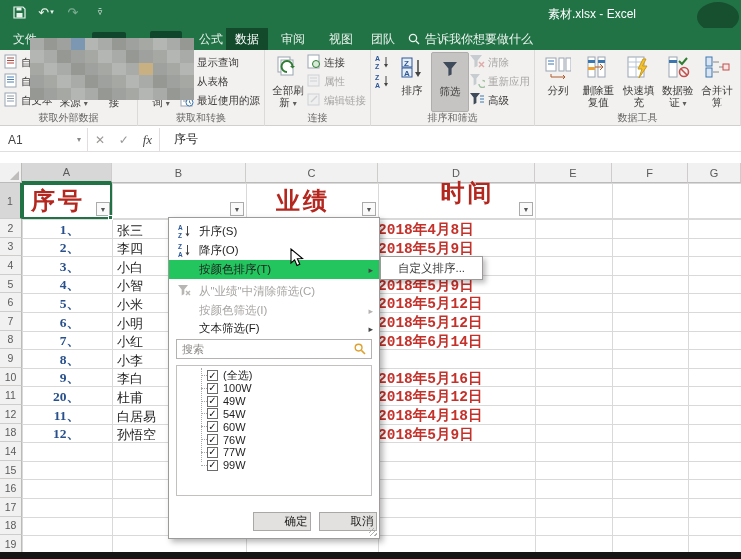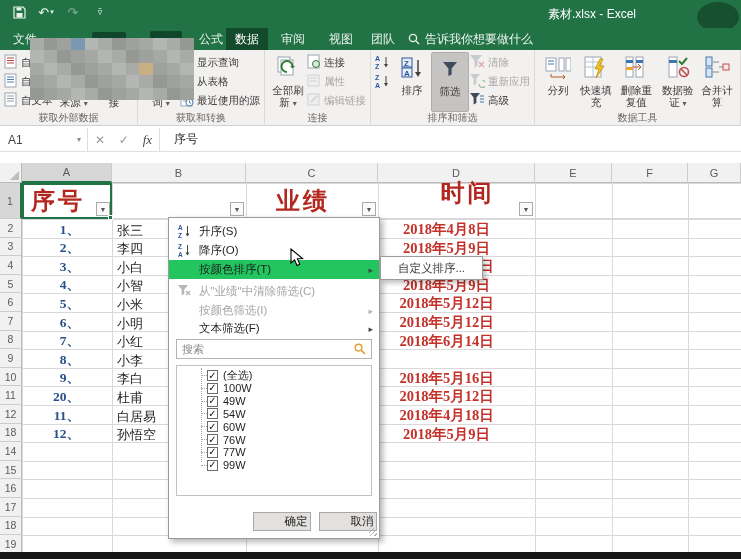--- a/index.html
+++ b/index.html
@@ -61,22 +61,22 @@
   #corner:after { content:""; position:absolute; right:2px; bottom:2px; border-left:9px solid transparent; border-bottom:9px solid #bfbdbb; }
   .vline { position:absolute; width:1px; background:#d9d9d9; }
   .hline { position:absolute; height:1px; background:#d9d9d9; }
   .hdrcell { position:absolute; color:#b4271f; font-family:"Liberation Serif", serif; font-weight:bold;
     font-size:24px; letter-spacing:3px; display:flex; align-items:center; justify-content:center; }
   .fbtn { position:absolute; width:14px; height:14px; background:#fafafa; border:1px solid #ababab;
     display:flex; align-items:center; justify-content:center; font-size:7px; color:#555; }
   .cell-no { position:absolute; color:#28508c; font-family:"Liberation Serif", serif; font-weight:bold;
     font-size:13.5px; text-align:right; }
   .cell-name { position:absolute; color:#1f1f1f; font-size:13px; }
-  .cell-date { position:absolute; color:#c4312a; font-family:Liberation Serif, serif; font-weight:bold;
-    font-size:14.5px; text-align:center; }
+  .cell-date { position:absolute; color:#c4312a; font-family:Liberation Mono, monospace; font-weight:bold;
+    font-size:14.5px; }
   #a1sel { position:absolute; border:2px solid #217346; background:transparent; }
   #a1sel .handle { position:absolute; right:-3px; bottom:-3px; width:5px; height:5px; background:#217346; border:1px solid #fff; }
 
   
   #mosaic { position:absolute; left:30px; top:38px; width:164px; height:62px; display:grid;
     grid-template-columns:repeat(12,1fr); grid-template-rows:repeat(5,1fr); }
   #mosaic div { width:100%; height:100%; }
 
   
   #fmenu { position:absolute; left:168px; top:217px; width:212px; height:322px; background:#fff;
@@ -364,41 +364,41 @@
               <rect x="14" y="3" width="5" height="13" fill="#fff" stroke="#9aa5b1"></rect>
               <rect x="21" y="3" width="5" height="13" fill="#fff" stroke="#9aa5b1"></rect>
               <path d="M6 19 v3 h14 l-2 -2 m2 2 l-2 2" stroke="#b05a2a" fill="none"></path>
             </svg>
           </span>
           <span>分列</span>
         </div>
         <div class="bigbtn">
           <span class="bicon">
             <svg width="26" height="26" viewBox="0 0 26 26">
-              <rect x="2" y="2" width="16" height="20" fill="#fff" stroke="#9aa5b1"></rect>
-              <line x1="2" y1="7" x2="18" y2="7" stroke="#b5c4d4"></line>
-              <line x1="2" y1="12" x2="18" y2="12" stroke="#b5c4d4"></line>
-              <line x1="10" y1="2" x2="10" y2="22" stroke="#b5c4d4"></line>
-              <path d="M17 4 L12 14 H16 L13 23 L21 11 H16.5 L20 4 Z" fill="#f2c230" stroke="#c89a18"></path>
-            </svg>
-          </span>
-          <span>快速填充</span>
-        </div>
-        <div class="bigbtn">
-          <span class="bicon">
-            <svg width="26" height="26" viewBox="0 0 26 26">
               <rect x="3" y="2" width="7" height="20" fill="#fff" stroke="#9aa5b1"></rect>
               <rect x="3" y="5" width="7" height="3" fill="#3a76b0"></rect>
               <rect x="3" y="12" width="7" height="3" fill="#f0a030"></rect>
               <rect x="13" y="2" width="7" height="20" fill="#fff" stroke="#9aa5b1"></rect>
               <rect x="13" y="5" width="7" height="3" fill="#3a76b0"></rect>
               <path d="M10 12 h8 m-3 -3 l3 3 l-3 3" stroke="#b05a2a" fill="none"></path>
             </svg>
           </span>
           <span>删除重复值</span>
+        </div>
+        <div class="bigbtn">
+          <span class="bicon">
+            <svg width="26" height="26" viewBox="0 0 26 26">
+              <rect x="2" y="2" width="16" height="20" fill="#fff" stroke="#9aa5b1"></rect>
+              <line x1="2" y1="7" x2="18" y2="7" stroke="#b5c4d4"></line>
+              <line x1="2" y1="12" x2="18" y2="12" stroke="#b5c4d4"></line>
+              <line x1="10" y1="2" x2="10" y2="22" stroke="#b5c4d4"></line>
+              <path d="M17 4 L12 14 H16 L13 23 L21 11 H16.5 L20 4 Z" fill="#f2c230" stroke="#c89a18"></path>
+            </svg>
+          </span>
+          <span>快速填充</span>
         </div>
         <div class="bigbtn">
           <span class="bicon">
             <svg width="26" height="26" viewBox="0 0 26 26">
               <rect x="4" y="2" width="8" height="20" fill="#fff" stroke="#9aa5b1"></rect>
               <rect x="4" y="5" width="8" height="3" fill="#3a76b0"></rect>
               <path d="M14 6 l3 3 l5 -6" stroke="#2e7d32" stroke-width="2" fill="none"></path>
               <circle cx="19" cy="17" r="4.5" fill="none" stroke="#c0504d" stroke-width="1.6"></circle>
               <line x1="15.8" y1="13.8" x2="22.2" y2="20.2" stroke="#c0504d" stroke-width="1.6"></line>
             </svg>

